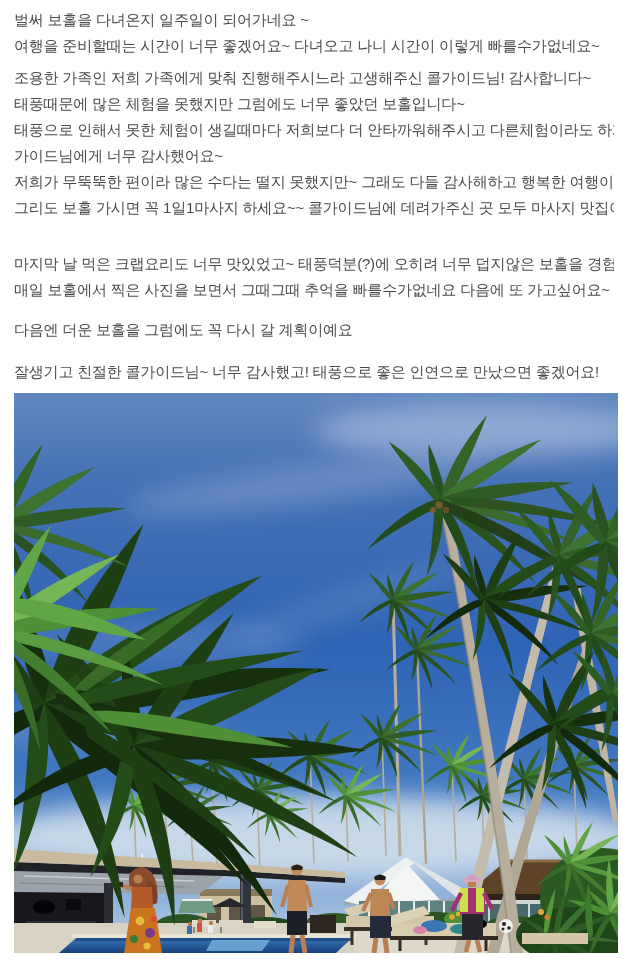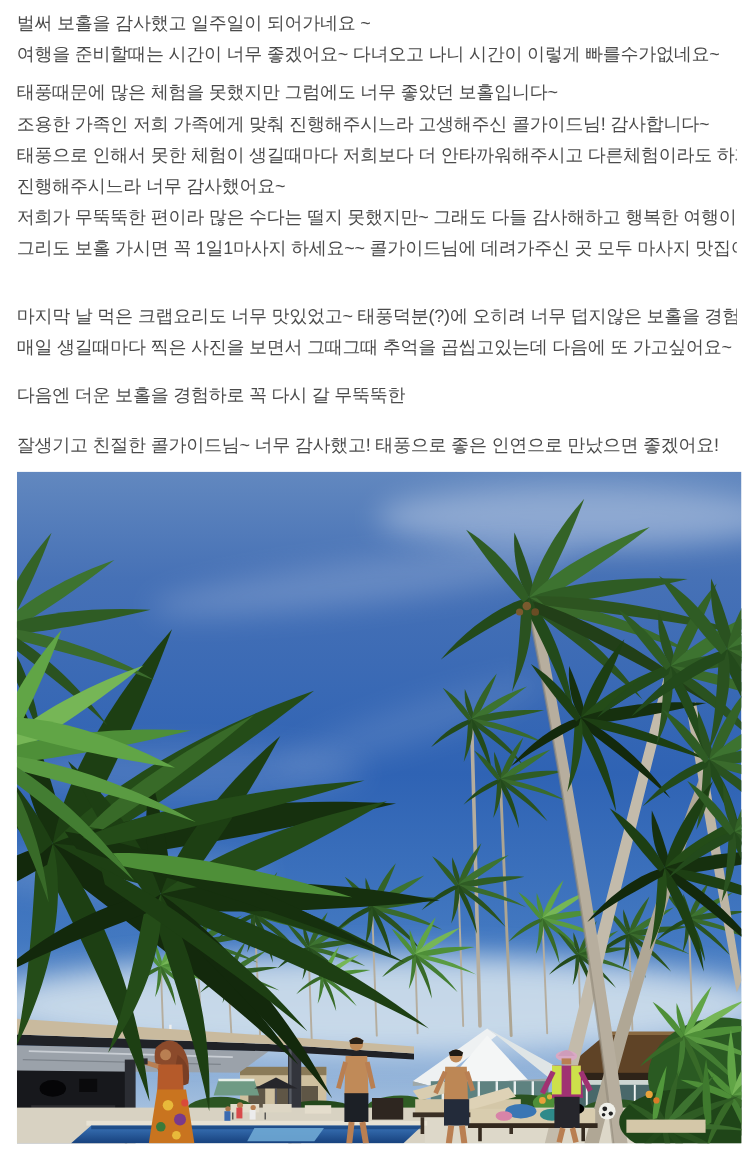--- a/index.html
+++ b/index.html
@@ -7,34 +7,34 @@
   .review{padding:7px 0 0 14px;color:#4a4a4a;font-size:15px;line-height:26px;letter-spacing:-0.2px;}
   .ln{margin:0;white-space:nowrap;overflow:hidden;width:600px;}
   .gap6{height:6px}.gap30{height:30px}.gap14{height:14px}.gap16{height:16px}
   .photo{margin:8px 0 0 14px;width:604px;height:560px;display:block;position:relative;overflow:hidden;}
   .photo svg{display:block}
 </style>
 </head>
 <body>
 
 <div class="review" lang="ko">
-  <p class="ln">벌써 보홀을 감사했고 일주일이 되어가네요 ~</p>
+  <p class="ln">벌써 보홀을 다녀온지 일주일이 되어가네요 ~</p>
   <p class="ln">여행을 준비할때는 시간이 너무 좋겠어요~ 다녀오고 나니 시간이 이렇게 빠를수가없네요~</p>
   <div class="gap6"></div>
+  <p class="ln">조용한 가족인 저희 가족에게 맞춰 진행해주시느라 고생해주신 콜가이드님! 감사합니다~</p>
   <p class="ln">태풍때문에 많은 체험을 못했지만 그럼에도 너무 좋았던 보홀입니다~</p>
-  <p class="ln">조용한 가족인 저희 가족에게 맞춰 진행해주시느라 고생해주신 콜가이드님! 감사합니다~</p>
   <p class="ln">태풍으로 인해서 못한 체험이 생길때마다 저희보다 더 안타까워해주시고 다른체험이라도 하게 해주시려 노력하시는 콜</p>
-  <p class="ln">진행해주시느라 너무 감사했어요~</p>
+  <p class="ln">가이드님에게 너무 감사했어요~</p>
   <p class="ln">저희가 무뚝뚝한 편이라 많은 수다는 떨지 못했지만~ 그래도 다들 감사해하고 행복한 여행이었어요~</p>
   <p class="ln">그리도 보홀 가시면 꼭 1일1마사지 하세요~~ 콜가이드님에 데려가주신 곳 모두 마사지 맛집이예요!!</p>
   <div class="gap30"></div>
   <p class="ln">마지막 날 먹은 크랩요리도 너무 맛있었고~ 태풍덕분(?)에 오히려 너무 덥지않은 보홀을 경험했어요~</p>
-  <p class="ln">매일 생길때마다 찍은 사진을 보면서 그때그때 추억을 곱씹고있는데 다음에 또 가고싶어요~</p>
+  <p class="ln">매일 보홀에서 찍은 사진을 보면서 그때그때 추억을 빠를수가없네요 다음에 또 가고싶어요~</p>
   <div class="gap14"></div>
-  <p class="ln">다음엔 더운 보홀을 경험하로 꼭 다시 갈 무뚝뚝한</p>
+  <p class="ln">다음엔 더운 보홀을 그럼에도 꼭 다시 갈 계획이예요</p>
   <div class="gap16"></div>
   <p class="ln">잘생기고 친절한 콜가이드님~ 너무 감사했고! 태풍으로 좋은 인연으로 만났으면 좋겠어요!</p>
 </div>
 
 <figure class="photo">
 <svg viewBox="0 0 604 560" width="604" height="560" xmlns="http://www.w3.org/2000/svg">
   <defs>
     <linearGradient id="skyG" x1="0" y1="0" x2="0" y2="1">
       <stop offset="0" stop-color="#6288bf"></stop>
       <stop offset="0.16" stop-color="#4671b6"></stop>

